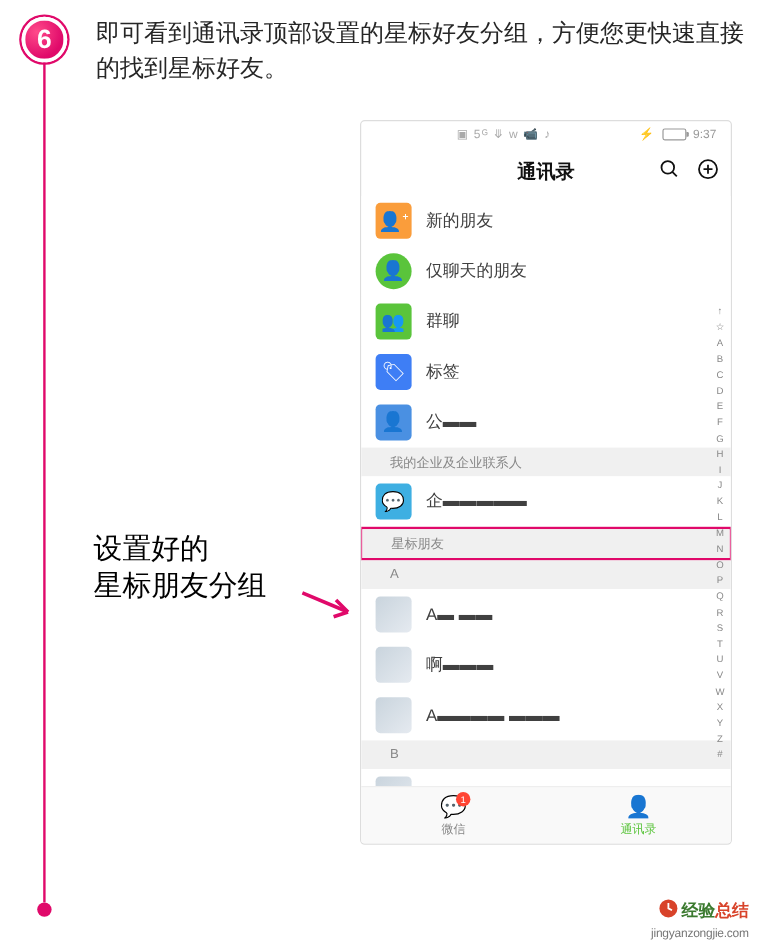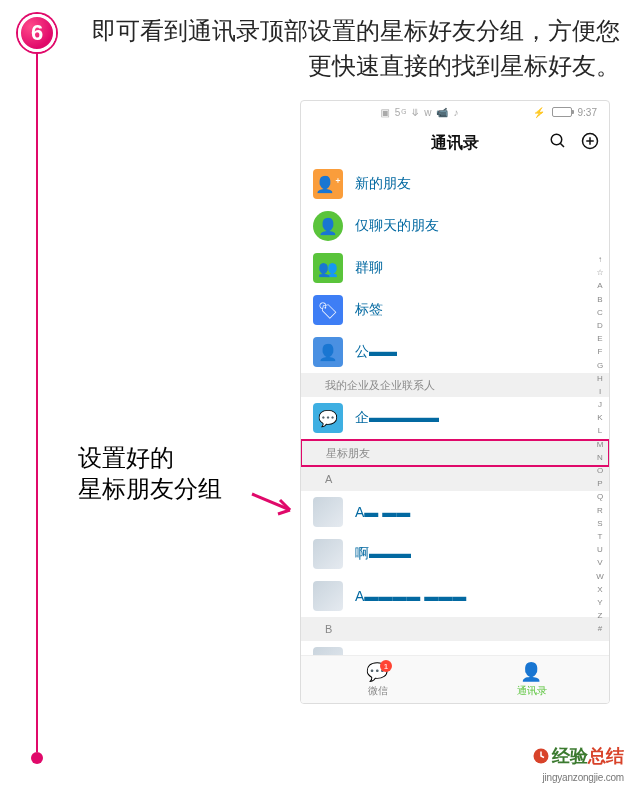--- a/index.html
+++ b/index.html
@@ -2,42 +2,42 @@
 <html><head>
 <meta charset="utf-8">
 <style>
   * { box-sizing: border-box; margin: 0; padding: 0; }
   body { width: 640px; height: 792px; background: #fff; font-family: "PingFang SC","Microsoft YaHei",sans-serif; position: relative; overflow: hidden; }
   
   .step-badge { position: absolute; left: 18px; top: 14px; width: 38px; height: 38px; border-radius: 50%; background: radial-gradient(circle at 30% 30%, #ff4a8a 0%, #e0096a 70%); color: #fff; font-weight: bold; font-size: 22px; display: flex; align-items: center; justify-content: center; border: 3px solid #fff; box-shadow: 0 0 0 2px #e0096a; }
   .vline { position: absolute; left: 36px; top: 52px; width: 2px; height: 700px; background: #e0096a; }
   .dot-end { position: absolute; left: 31px; top: 752px; width: 12px; height: 12px; border-radius: 50%; background: #e0096a; }
   
-  .instruction { position: absolute; left: 80px; top: 14px; right: 20px; font-size: 24px; color: #262626; line-height: 1.45; text-align: right; }
+  .instruction { position: absolute; left: 80px; top: 14px; right: 20px; font-size: 20px; color: #262626; line-height: 1.45; }
   .callout { position: absolute; left: 78px; top: 442px; color: #000000; font-size: 24px; line-height: 1.3; }
   .arrow { position: absolute; left: 250px; top: 490px; width: 48px; height: 30px; }
   .arrow svg { width: 100%; height: 100%; }
   
   .phone { position: absolute; left: 300px; top: 100px; width: 310px; height: 604px; background: #fff; border: 1px solid #ddd; border-radius: 4px; overflow: hidden; display: flex; flex-direction: column; }
   
   .statusbar { height: 22px; display: flex; justify-content: flex-end; align-items: center; padding: 0 12px; font-size: 10px; color: #999; gap: 6px; }
   .statusbar .left-icons { flex: 1; text-align: center; color: #aaa; letter-spacing: 1px; }
   .battery { width: 20px; height: 10px; border: 1px solid #999; border-radius: 2px; position: relative; }
   .battery::after { content: ""; position: absolute; right: -3px; top: 2px; width: 2px; height: 4px; background: #999; border-radius: 0 1px 1px 0; }
   .battery-fill { background: #999; width: 60%; height: 100%; }
   
   .titlebar { height: 40px; display: flex; align-items: center; justify-content: center; position: relative; }
   .titlebar .title { font-size: 16px; font-weight: 600; color: #111; }
   .titlebar .actions { position: absolute; right: 10px; display: flex; gap: 14px; color: #111; }
   .titlebar .actions span { font-size: 18px; }
   
   .list { flex: 1; overflow: hidden; position: relative; }
   .row { display: flex; align-items: center; height: 42px; padding-left: 12px; background: #fff; }
   .row .ic { width: 30px; height: 30px; border-radius: 4px; margin-right: 12px; display: flex; align-items: center; justify-content: center; color: #fff; font-size: 16px; }
-  .row .label { font-size: 14px; color: #0369a1; }
+  .row .label { font-size: 14px; color: #404040; }
   .ic-orange { background: #fa9d3b; }
   .ic-green { background: #5ac43b; }
   .ic-tag { background: #3e7ef5; }
   .ic-person { background: #4a90e2; }
   .ic-chat { background: #3eafe2; border-radius: 50%; }
   .avatar { width: 30px; height: 30px; border-radius: 4px; margin-right: 12px; background: linear-gradient(135deg,#c9d4dd,#e5eaf0); }
   .avatar.sun { background: linear-gradient(to bottom,#ffb347 0%,#ffcc66 40%,#3b5570 60%,#2a3a4d 100%); position: relative; }
   .avatar.sun::before { content:""; position:absolute; left:-4px; top:-4px; width:14px; height:38px; background: linear-gradient(135deg,#1a2a3a,#0d1820); border-radius:2px 0 0 2px; }
   
   .section-head { height: 24px; background: #f0f0f0; font-size: 11px; color: #888; display: flex; align-items: center; padding-left: 24px; }
@@ -46,21 +46,21 @@
   
   .index-bar { position: absolute; right: 2px; top: 90px; width: 14px; display: flex; flex-direction: column; align-items: center; font-size: 8px; color: #888; line-height: 1.65; }
   
   .bottomnav { height: 48px; border-top: 1px solid #eee; display: flex; background: #f9f9f9; }
   .nav-item { flex: 1; display: flex; flex-direction: column; align-items: center; justify-content: center; font-size: 10px; color: #888; position: relative; }
   .nav-item.active { color: #5ac43b; }
   .nav-ic { font-size: 18px; margin-bottom: 1px; }
   .badge-dot { position: absolute; top: 4px; right: 50%; margin-right: -14px; width: 12px; height: 12px; border-radius: 50%; background: #f43; color: #fff; font-size: 8px; display: flex; align-items: center; justify-content: center; }
   
   .watermark { position: absolute; right: 16px; bottom: 8px; font-size: 14px; color: #444; text-align: right; }
-  .watermark .cn { font-size: 18px; font-weight: 600; color: #222; }
+  .watermark .cn { font-size: 14px; font-weight: 600; color: #222; }
   .watermark .cn span:nth-child(1){color:#3b7a2f}
   .watermark .cn span:nth-child(2){color:#3b7a2f}
   .watermark .cn span:nth-child(3){color:#d8432a}
   .watermark .cn span:nth-child(4){color:#d8432a}
   .watermark .url { font-size: 10px; color: #777; letter-spacing: -0.2px; }
   .wm-icon { display:inline-block; width:18px; height:18px; vertical-align:-3px; margin-right:2px; }
 </style>
 </head>
 <body>
 

